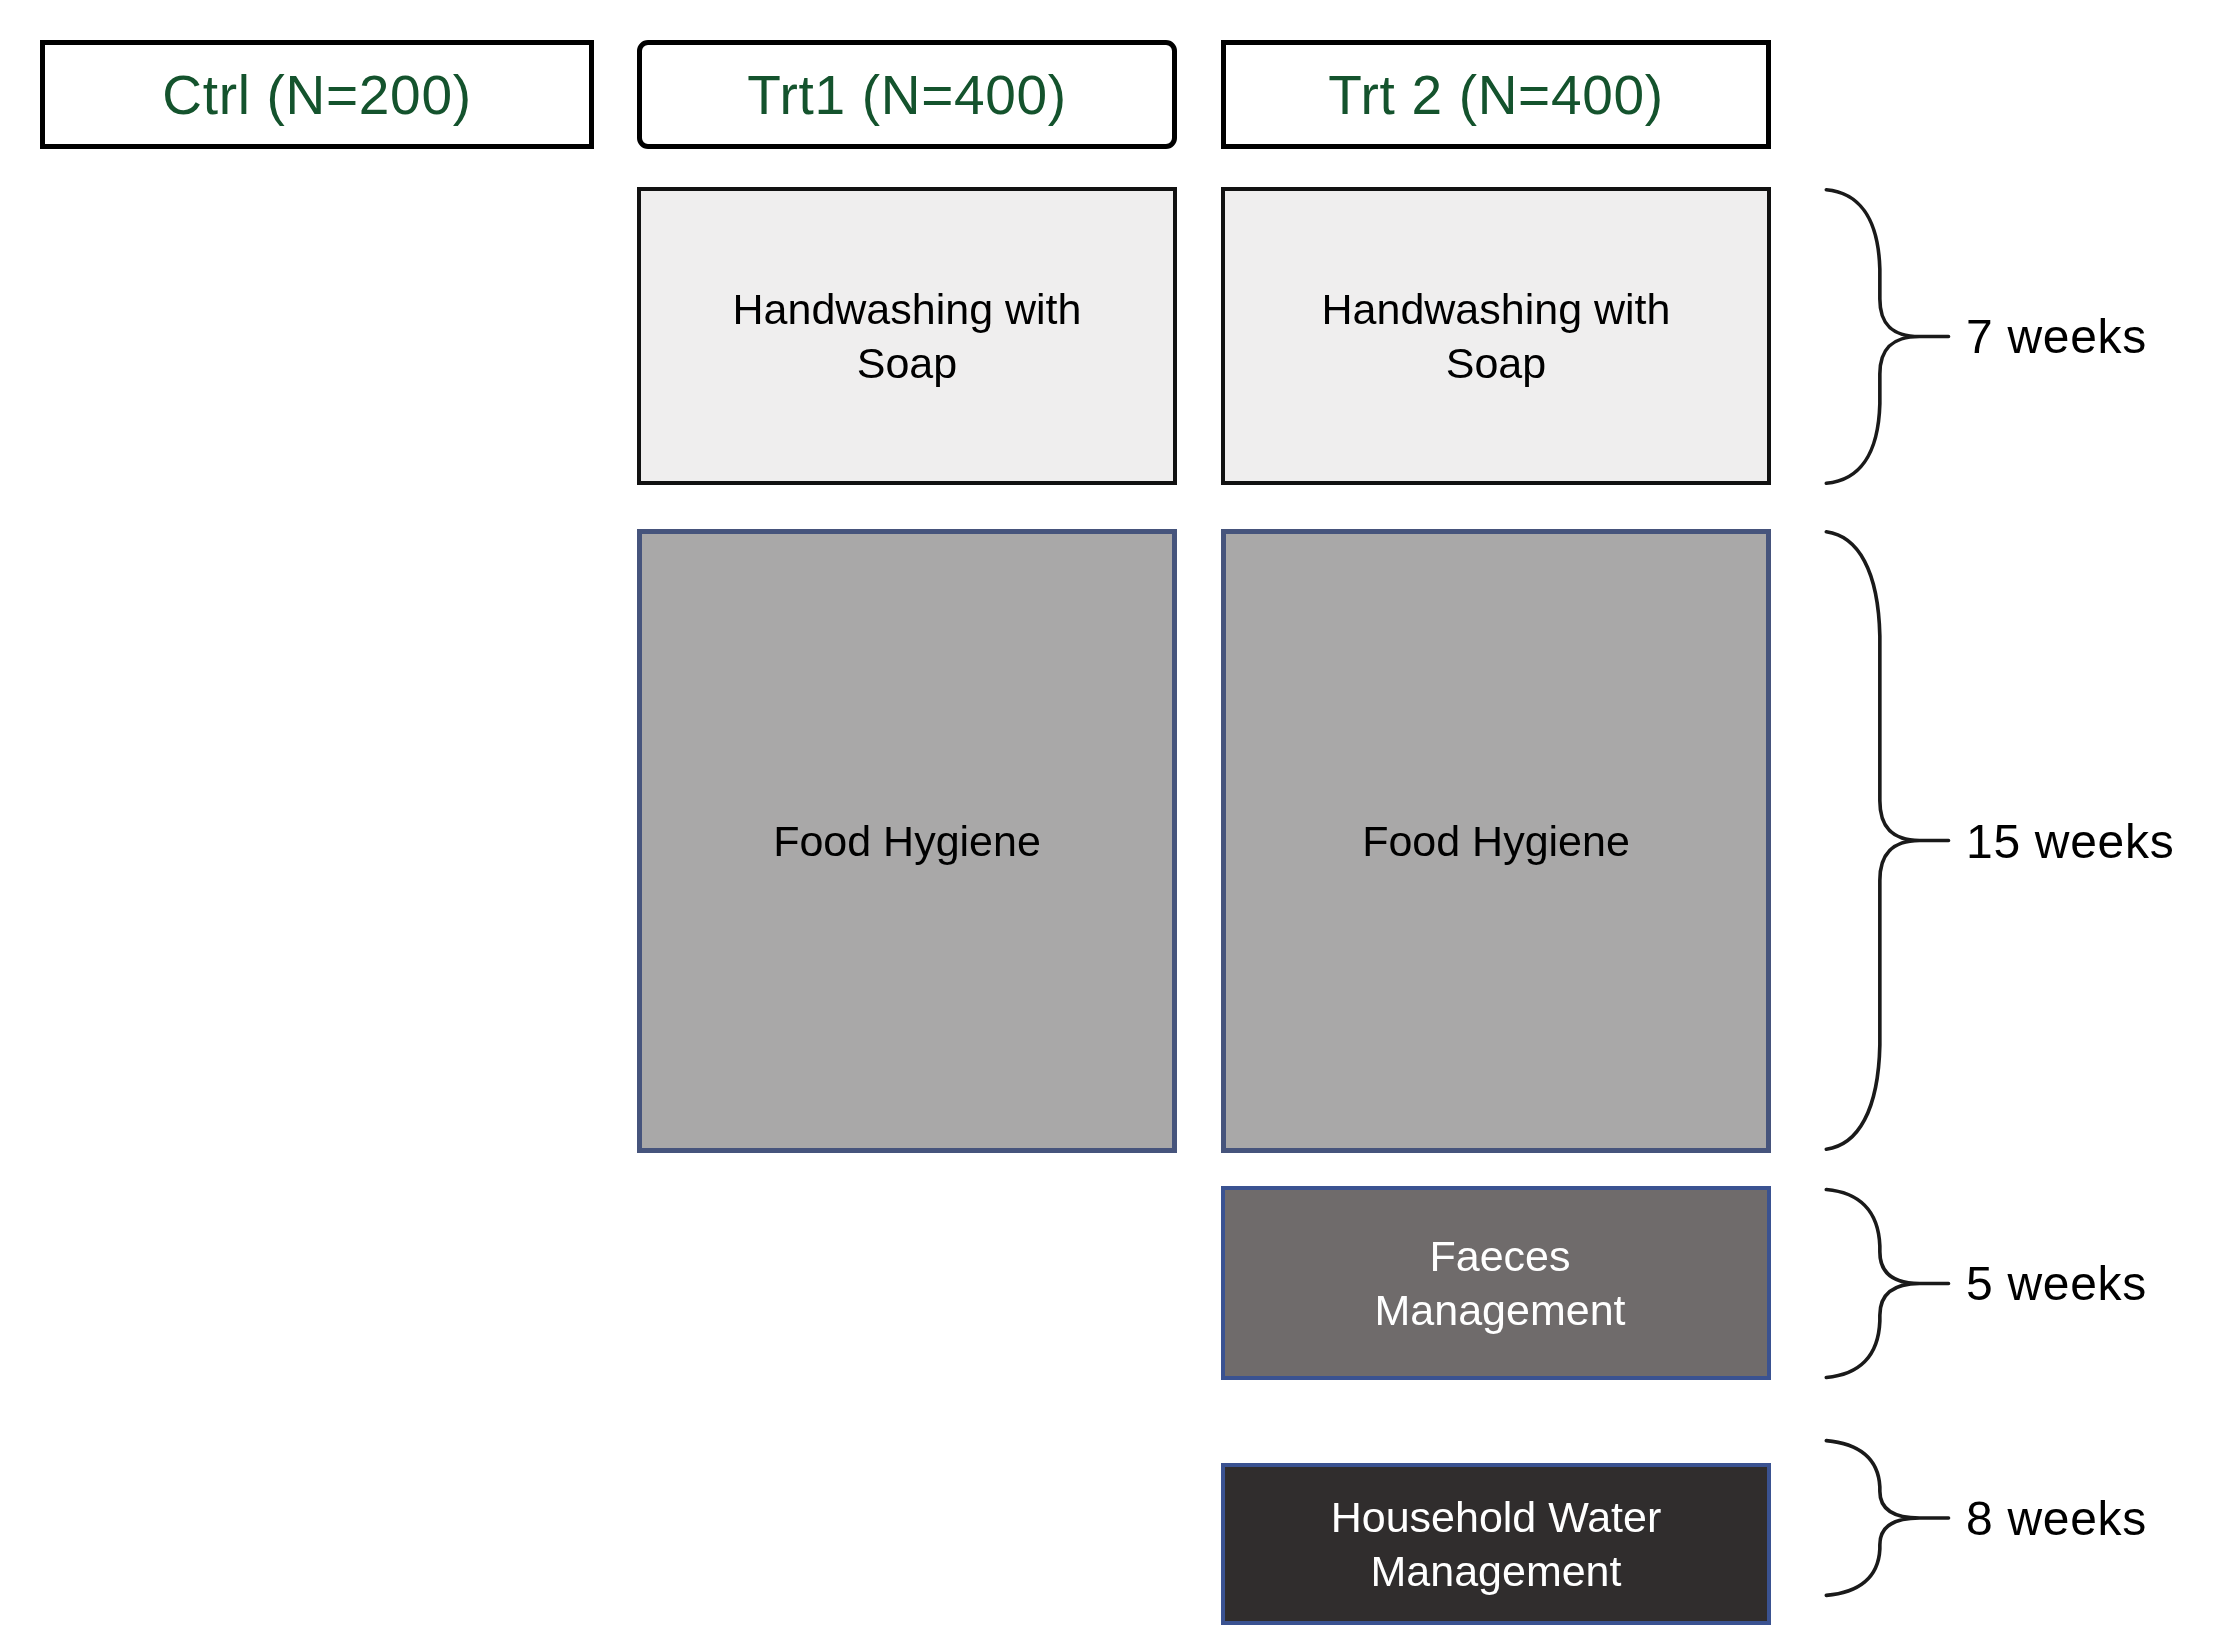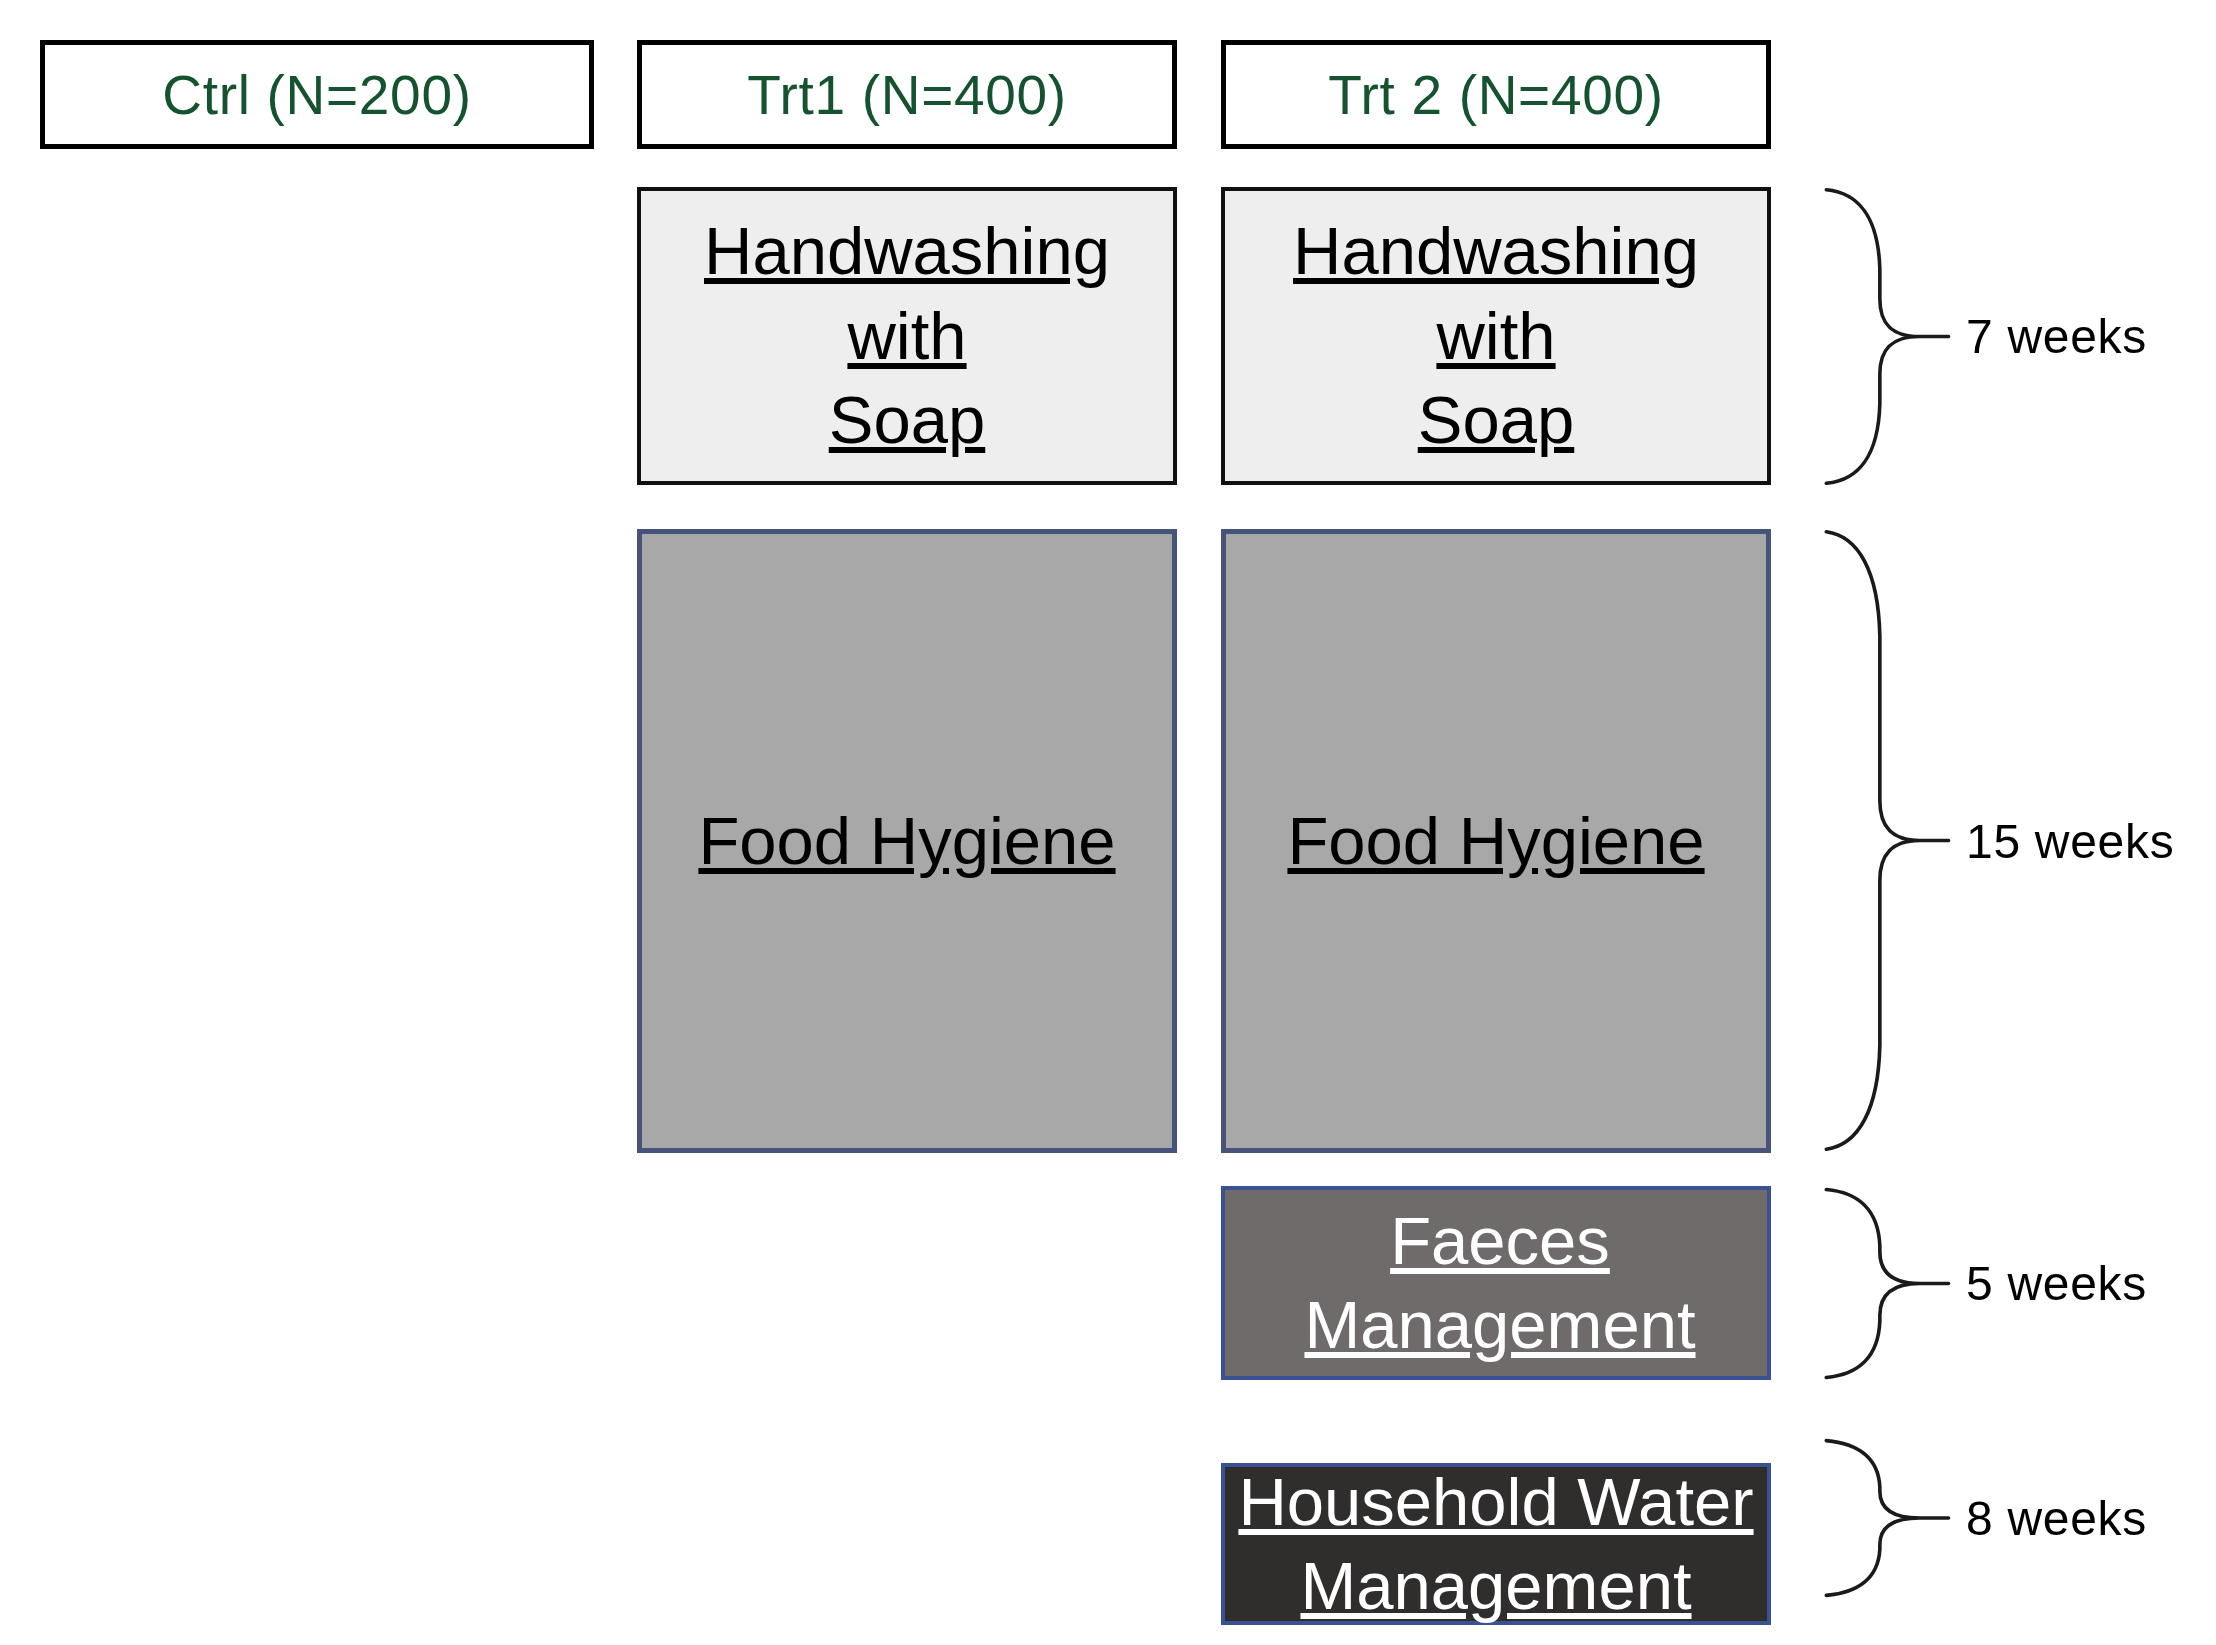--- a/index.html
+++ b/index.html
@@ -22,36 +22,35 @@
     border: 5px solid #000000;
     background: #ffffff;
     display: flex;
     align-items: center;
     justify-content: center;
     font-size: 55px;
     color: #14532d;
     letter-spacing: 0.7px;
   }
   #hdr-ctrl { left: 40px;  top: 40px; width: 554px; height: 109px; }
-  #hdr-trt1 { left: 637px; top: 40px; width: 540px; height: 109px; }
+  #hdr-trt1 { left: 637px; top: 40px; width: 540px; height: 109px; border-radius: 11px; }
   #hdr-trt2 { left: 1221px; top: 40px; width: 550px; height: 109px; }
 
   
   .ibox {
     display: flex;
     align-items: center;
     justify-content: center;
     text-align: center;
     border-style: solid;
   }
   .ibox .box-label {
     white-space: pre-line;
-    font-size: 67px;
+    font-size: 43px;
     line-height: 1.26;
-    text-decoration: underline;
   }
   .row-handwash { top: 187px; height: 298px; border-width: 4.3px; }
   .row-food     { top: 529px; height: 624px; border-width: 5px; }
   .row-faeces   { top: 1186px; height: 194px; border-width: 4.3px; }
   .row-house    { top: 1438px; height: 162px; border-width: 4.3px; margin-top: 25px; }
   .col-trt1 { left: 637px;  width: 540px; }
   .col-trt2 { left: 1221px; width: 550px; }
 
   
   .brace { position: absolute; width: 141px; }

